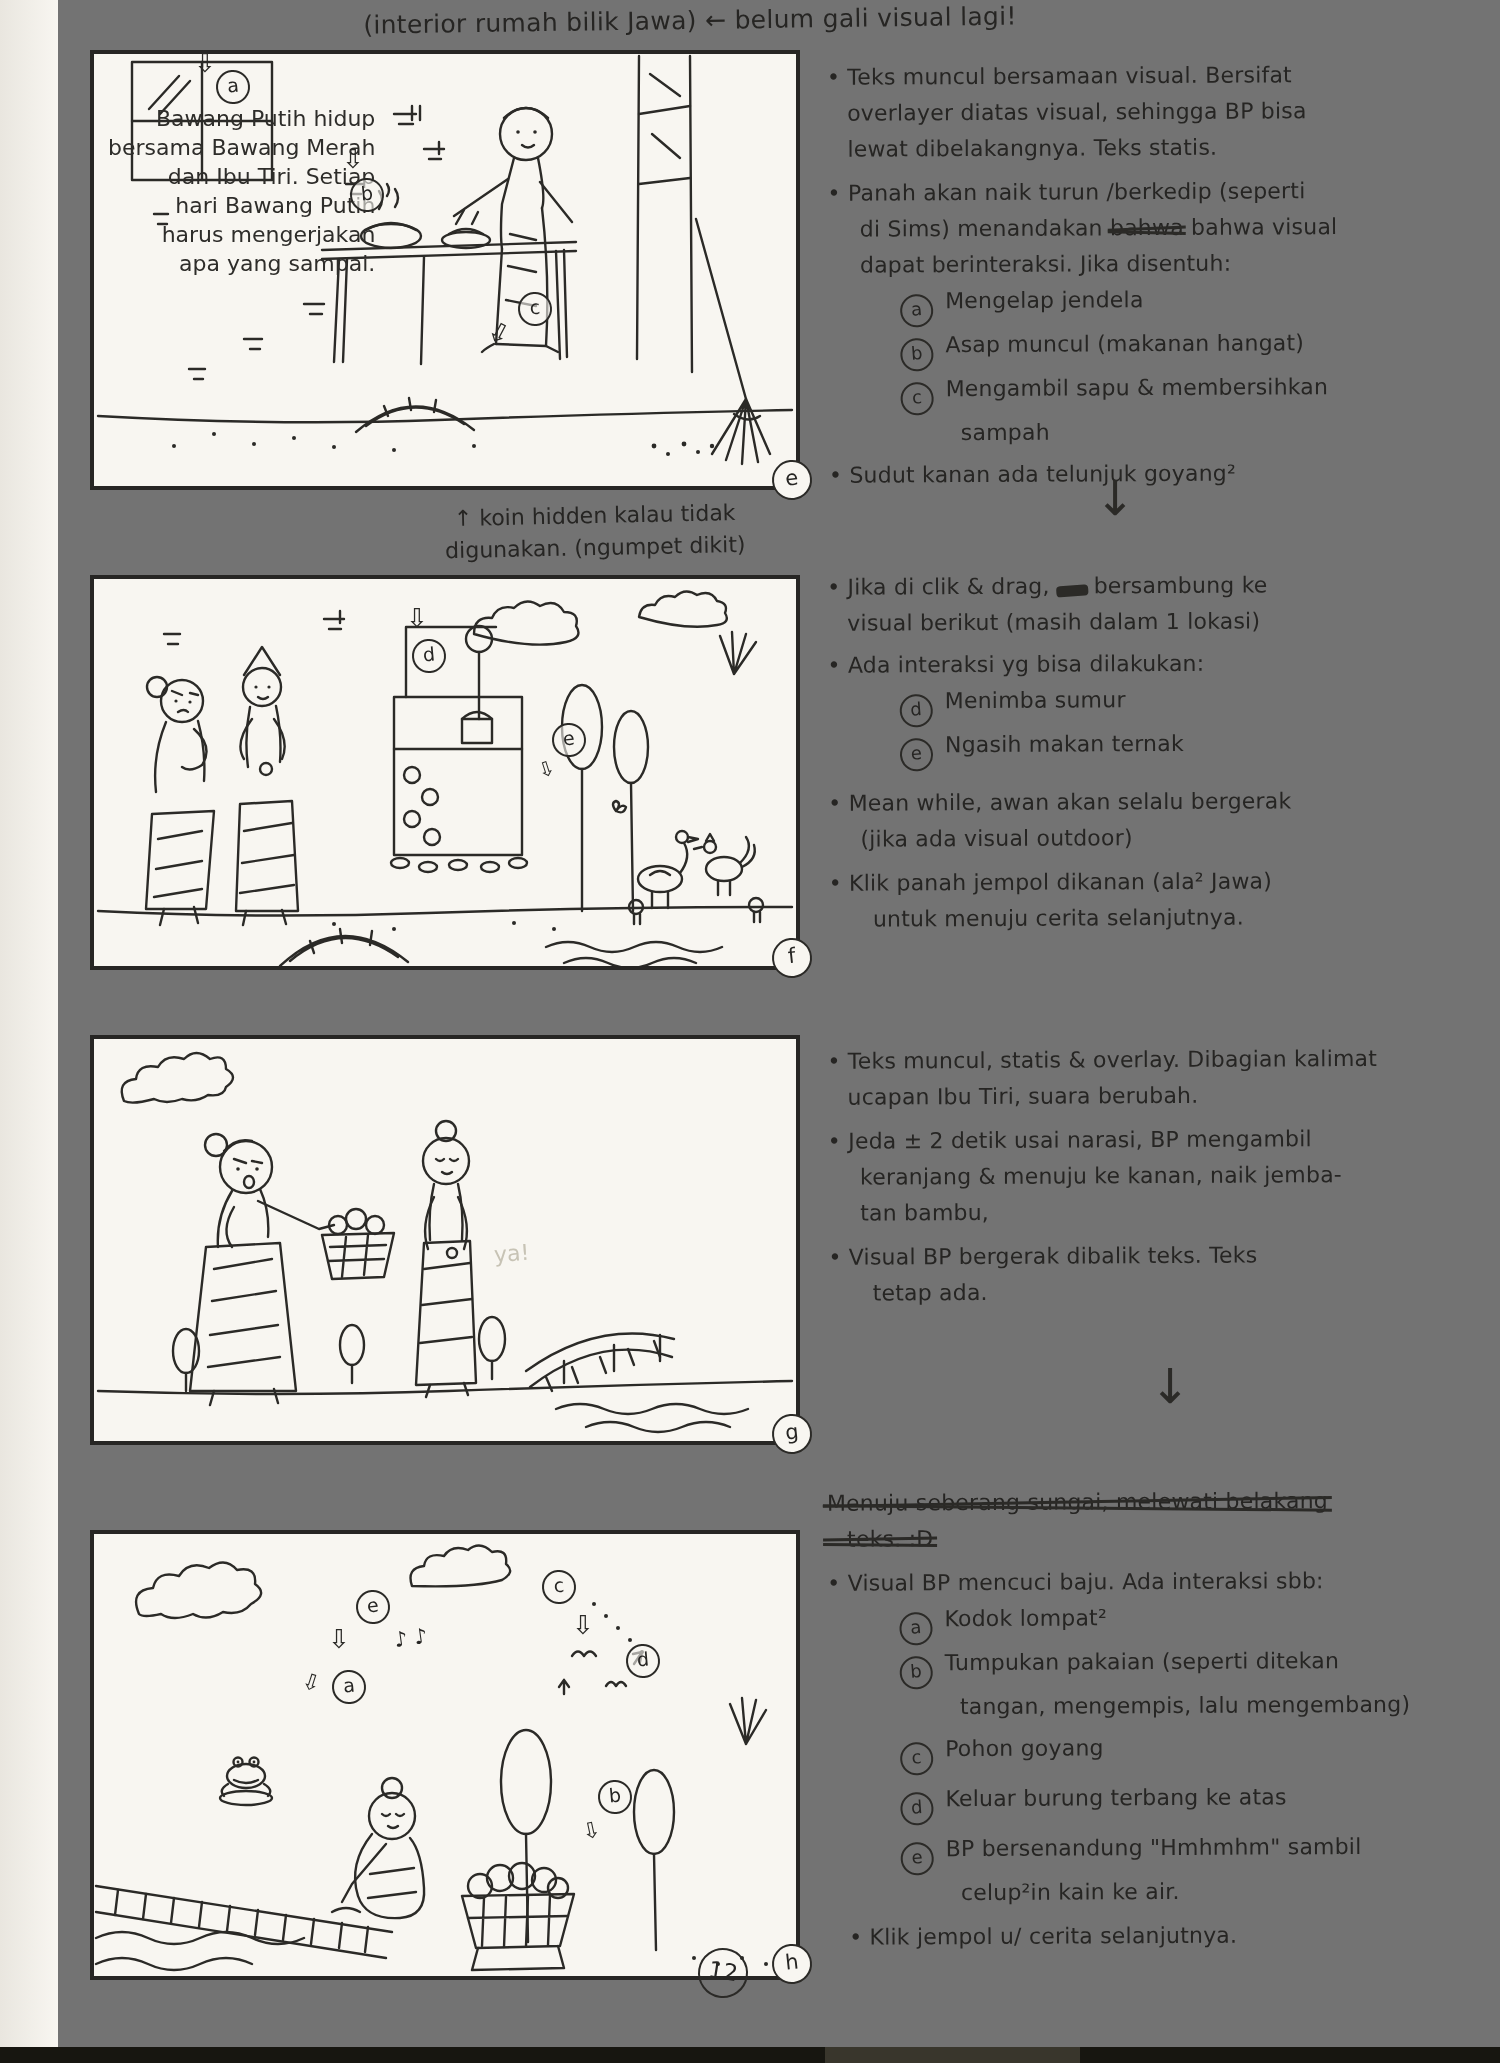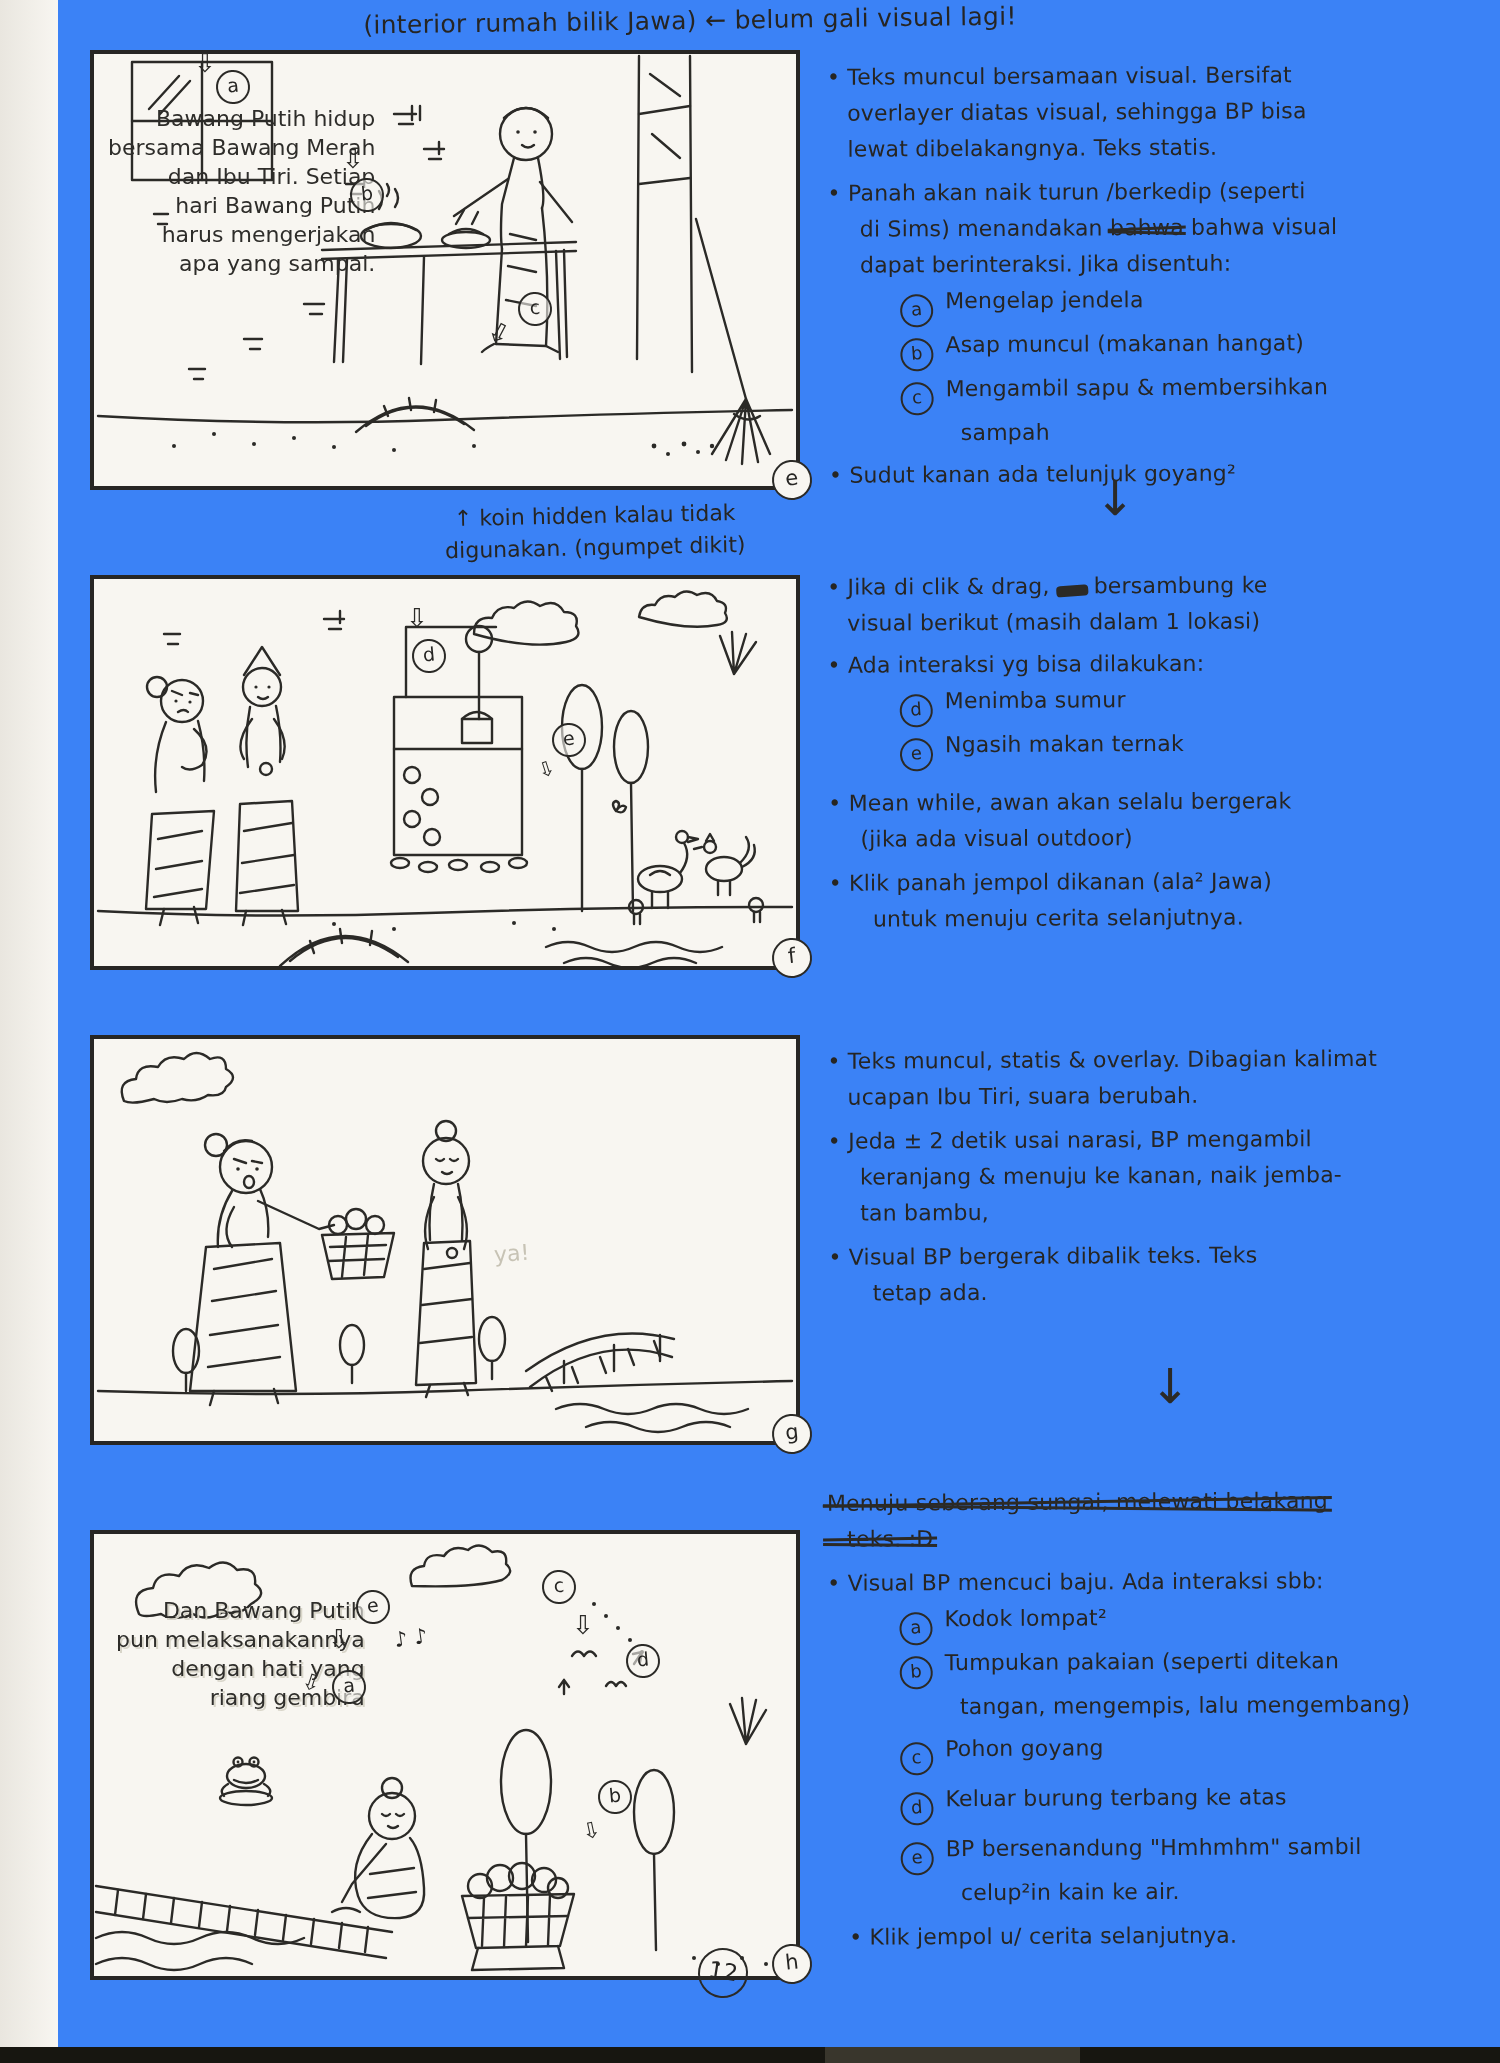--- a/index.html
+++ b/index.html
@@ -1,18 +1,18 @@
 <!DOCTYPE html>
 <html><head>
 <meta charset="utf-8">
 <style>
   html,body { margin:0; padding:0; background:#e8e6e0; }
   .page {
     position:relative; width:1500px; height:2063px; margin:0 auto;
-    background:#3b82f6; overflow:hidden;
+    background:#737373; overflow:hidden;
     font-family:"DejaVu Sans", sans-serif; color:#262523;
   }
   .scan-left { position:absolute; left:0; top:0; width:58px; height:100%;
     background:linear-gradient(90deg,#e9e6df,#f8f6f1); }
   .scan-bottom { position:absolute; left:0; bottom:0; width:100%; height:16px;
     background:linear-gradient(90deg,#171610 0 55%,#39362c 55% 72%,#171610 72%); }
 
   .title { position:absolute; left:310px; top:6px; width:760px; text-align:center;
     font-size:25px; letter-spacing:.3px; transform:rotate(-0.8deg); }
 
@@ -338,26 +338,20 @@
           <circle cx="512" cy="82" r="2"></circle>
         <circle cx="524" cy="94" r="2"></circle>
           <circle cx="536" cy="106" r="2"></circle>
           <circle cx="548" cy="118" r="2"></circle>
         <circle cx="600" cy="424" r="2"></circle>
           <circle cx="624" cy="430" r="2"></circle>
         <circle cx="648" cy="424" r="2"></circle>
           <circle cx="672" cy="430" r="2"></circle>
       </g>
     </svg>
-    <div class="narr ghost" style="left:22px; top:62px;">
-      <div>Dan Bawang Putih</div>
-      <div>pun melaksanakannya</div>
-      <div>dengan hati yang</div>
-      <div>riang gembira</div>
-    </div>
     <span class="blockarrow" style="left:208px; top:136px; font-size:22px; transform:rotate(18deg);">⇩</span>
     <span class="marker" style="left:238px; top:136px;">a</span>
     <span class="marker" style="left:262px; top:56px;">e</span>
     <span class="blockarrow" style="left:234px; top:90px;">⇩</span>
     <span class="music" style="left:300px; top:92px;">♪ ♪</span>
     <span class="marker" style="left:448px; top:36px;">c</span>
     <span class="blockarrow" style="left:478px; top:76px;">⇩</span>
     <span class="marker" style="left:532px; top:110px;">d</span>
     <span class="marker" style="left:504px; top:246px;">b</span>
     <span class="blockarrow" style="left:488px; top:284px; font-size:22px; transform:rotate(-12deg);">⇩</span>

